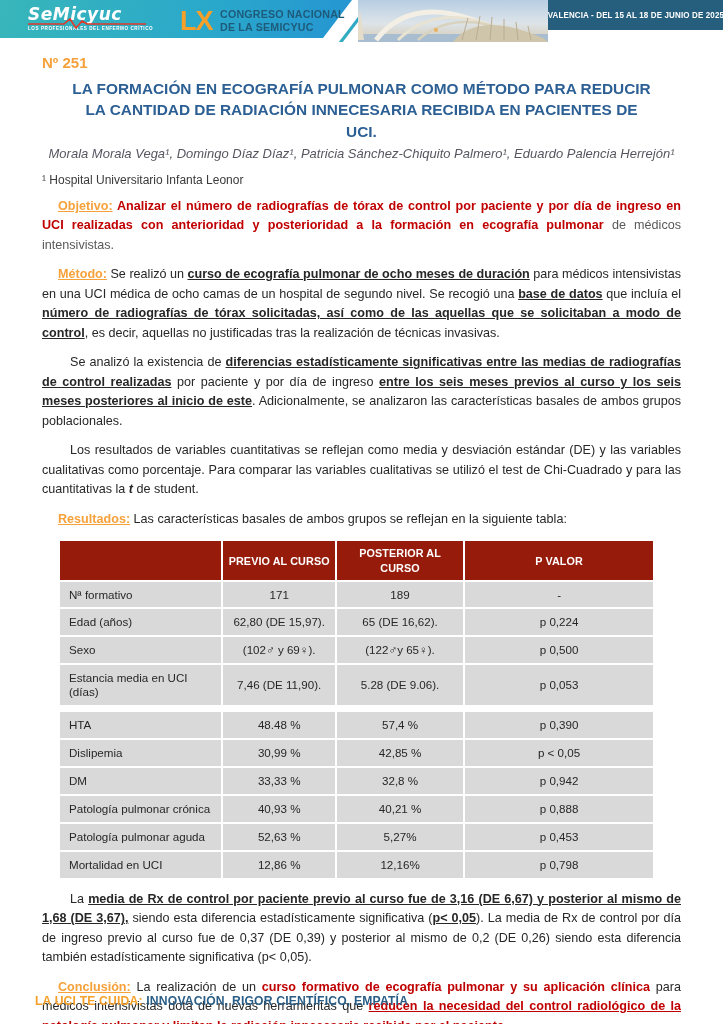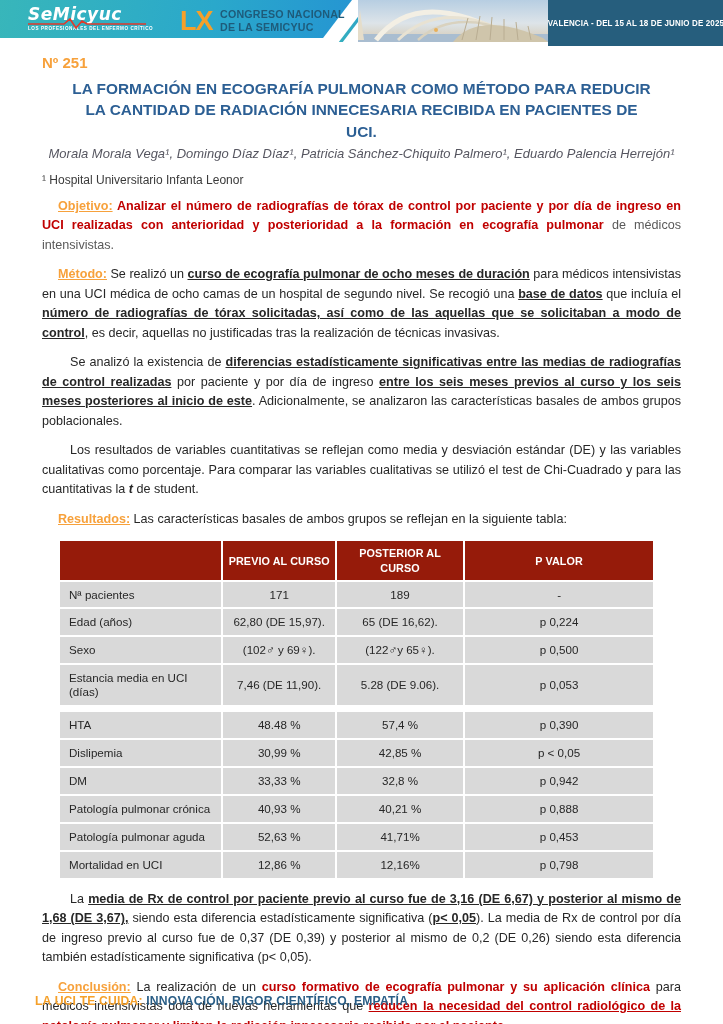--- a/index.html
+++ b/index.html
@@ -38,21 +38,21 @@
     color:#F5A02A; font-size:27px; font-weight:bold; line-height:28px; letter-spacing:-1px;
   }
   .congress-lines {
     display:flex; flex-direction:column; justify-content:center;
     color:#1E5B7A; font-weight:bold; font-size:11px; line-height:13.5px; letter-spacing:0.2px;
     transform:scaleX(0.97); transform-origin:left;
   }
   .photo { position:absolute; left:358px; top:0; width:190px; height:42px;
     background:linear-gradient(180deg,#b7cee2 0%,#dde4e9 55%,#d5c9b2 100%); overflow:hidden; }
   .date-band {
-    position:absolute; left:548px; top:0; width:175px; height:46px; background:#265E7D;
+    position:absolute; left:548px; top:0; width:175px; height:30px; background:#265E7D;
     color:#fff; display:flex; align-items:center; justify-content:center;
     font-size:8.6px; font-weight:bold; letter-spacing:0.15px; white-space:nowrap;
     transform-origin:center;
   }
   .date-band span { transform:scaleX(0.93); display:inline-block; }
 
   
   .content { padding:0 42px; }
   .abstract-number { margin-top:12px; color:#F7A13B; font-size:15px; font-weight:bold; }
   .title {
@@ -170,21 +170,21 @@
       <thead>
           <tr>
             <th></th>
             <th>PREVIO AL CURSO</th>
             <th>POSTERIOR AL CURSO</th>
             <th>P VALOR</th>
           </tr>
         </thead>
       <tbody>
           <tr>
-            <td>Nª  pacientes</td>
+            <td>Nª  formativo</td>
             <td>171</td>
             <td>189</td>
             <td>-</td>
           </tr>
           <tr>
             <td>Edad (años)</td>
             <td>62,80 (DE 15,97).</td>
             <td>65 (DE 16,62).</td>
             <td>p 0,224</td>
           </tr>
@@ -223,21 +223,21 @@
           </tr>
           <tr>
             <td>Patología pulmonar crónica</td>
             <td>40,93 %</td>
             <td>40,21 %</td>
             <td>p 0,888</td>
           </tr>
           <tr>
             <td>Patología pulmonar aguda</td>
             <td>52,63 %</td>
-            <td>41,71%</td>
+            <td>5,27%</td>
             <td>p 0,453</td>
           </tr>
           <tr>
             <td>Mortalidad en UCI</td>
             <td>12,86 %</td>
             <td>12,16%</td>
             <td>p 0,798</td>
           </tr>
         </tbody>
     </table>

